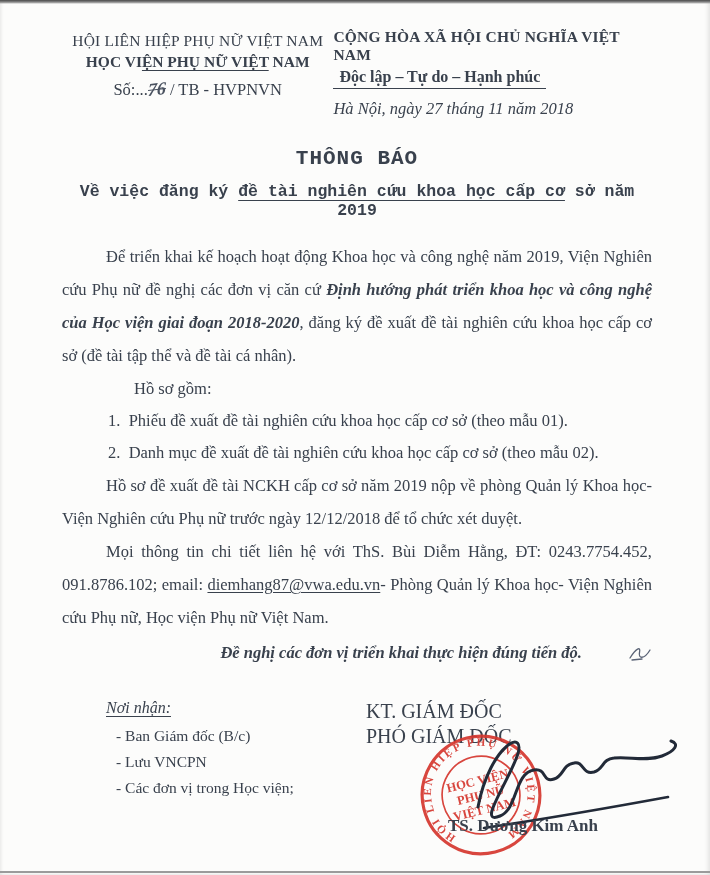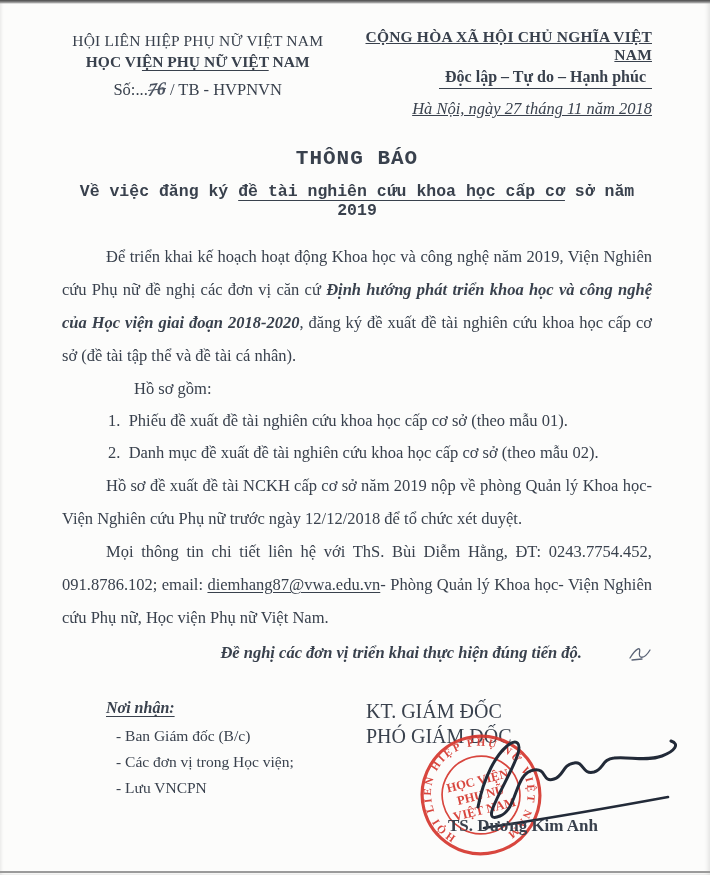--- a/index.html
+++ b/index.html
@@ -17,21 +17,21 @@
     background:linear-gradient(to bottom,#4a4a4a 0%, #8c8c8c 55%, rgba(160,160,160,0) 100%);
   }
   .scan-edge-bottom {
     position:absolute; bottom:2px; left:0; width:100%; height:2px; background:#9b9b9b;
   }
   .content { padding:28px 58px 0 62px; }
 
   
   .hdr { display:flex; }
   .hdr-left { width:46%; text-align:center; padding-top:4px; }
-  .hdr-right { width:54%; text-align:right;text-decoration:underline; }
+  .hdr-right { width:54%; text-align:left; }
   .org1 { font-size:15.5px; letter-spacing:.2px; }
   .org2 { font-size:15.5px; font-weight:bold; margin-top:3px; }
   .org2 .pu { text-decoration:underline; text-underline-offset:3px;text-align:center; }
   .doc-num { font-size:16.5px; margin-top:8px; }
   .hand {
     font-style:italic; font-weight:bold; font-size:18px; color:#4a5260;
     display:inline-block; transform:rotate(-6deg) skewX(-8deg);
     text-decoration:line-through; text-decoration-thickness:1px;
   }
   .national { font-size:15.5px; font-weight:bold; letter-spacing:.2px; }
@@ -52,21 +52,21 @@
   .p2 { margin-left:72px; }
   .doc-list { list-style:none; margin-left:46px; }
   .doc-list li { line-height:32px; }
   .email { text-decoration:underline; text-underline-offset:2px; }
   .p5 { font-weight:bold; font-style:italic; text-indent:44px; margin-top:2px; white-space:nowrap;text-align:right; }
   .flourish { display:inline-block; vertical-align:-4px; margin-left:2px; }
 
   
   .footer { display:flex; margin-top:26px; }
   .f-left { margin-left:44px; width:260px; font-size:15.5px; }
-  .recipients-title { font-weight:bold; font-style:italic; font-size:16px;
+  .recipients-title { font-weight:normal; font-style:italic; font-size:16px;
                       text-decoration:underline; text-underline-offset:3px; }
   .recipients { list-style:none; margin-top:6px; margin-left:10px; }
   .recipients li { line-height:26px; }
   .f-right { flex:1; position:relative; height:235px; }
   .sign-title { text-align:left; font-weight:normal; font-size:20px; line-height:25px; }
   .signer { position:absolute; left:32px; top:117px; width:250px; text-align:center;
             font-weight:bold; font-size:17px; z-index:3; }
 
   
   .stamp { position:absolute; left:52px; top:33px; width:126px; height:126px;
@@ -112,22 +112,22 @@
       <p class="p5"><span>Đề nghị các đơn vị triển khai thực hiện đúng tiến độ.</span><span class="flourish"><svg width="24" height="18" viewBox="0 0 24 18">
               <path d="M2,14 C8,4 13,2 11.5,8.5 C10,14.5 16,16 22,6 M4,16 L14,15" fill="none" stroke="#596275" stroke-width="1.3" stroke-linecap="round"></path>
             </svg></span></p>
     </div>
 
     <div class="footer">
       <div class="f-left">
         <div class="recipients-title">Nơi nhận:</div>
         <ul class="recipients">
           <li>- Ban Giám đốc (B/c)</li>
+          <li>- Lưu VNCPN</li>
           <li>- Các đơn vị trong Học viện;</li>
-          <li>- Lưu VNCPN</li>
         </ul>
       </div>
       <div class="f-right">
         <div class="sign-title">KT. GIÁM ĐỐC</div>
         <div class="sign-title">PHÓ GIÁM ĐỐC</div>
 
         <div class="stamp">
           <svg viewBox="0 0 120 120">
             <circle cx="60" cy="60" r="56" fill="none" stroke="#d5372f" stroke-width="3"></circle>
             <circle cx="60" cy="60" r="37" fill="none" stroke="#d5372f" stroke-width="1.6"></circle>

